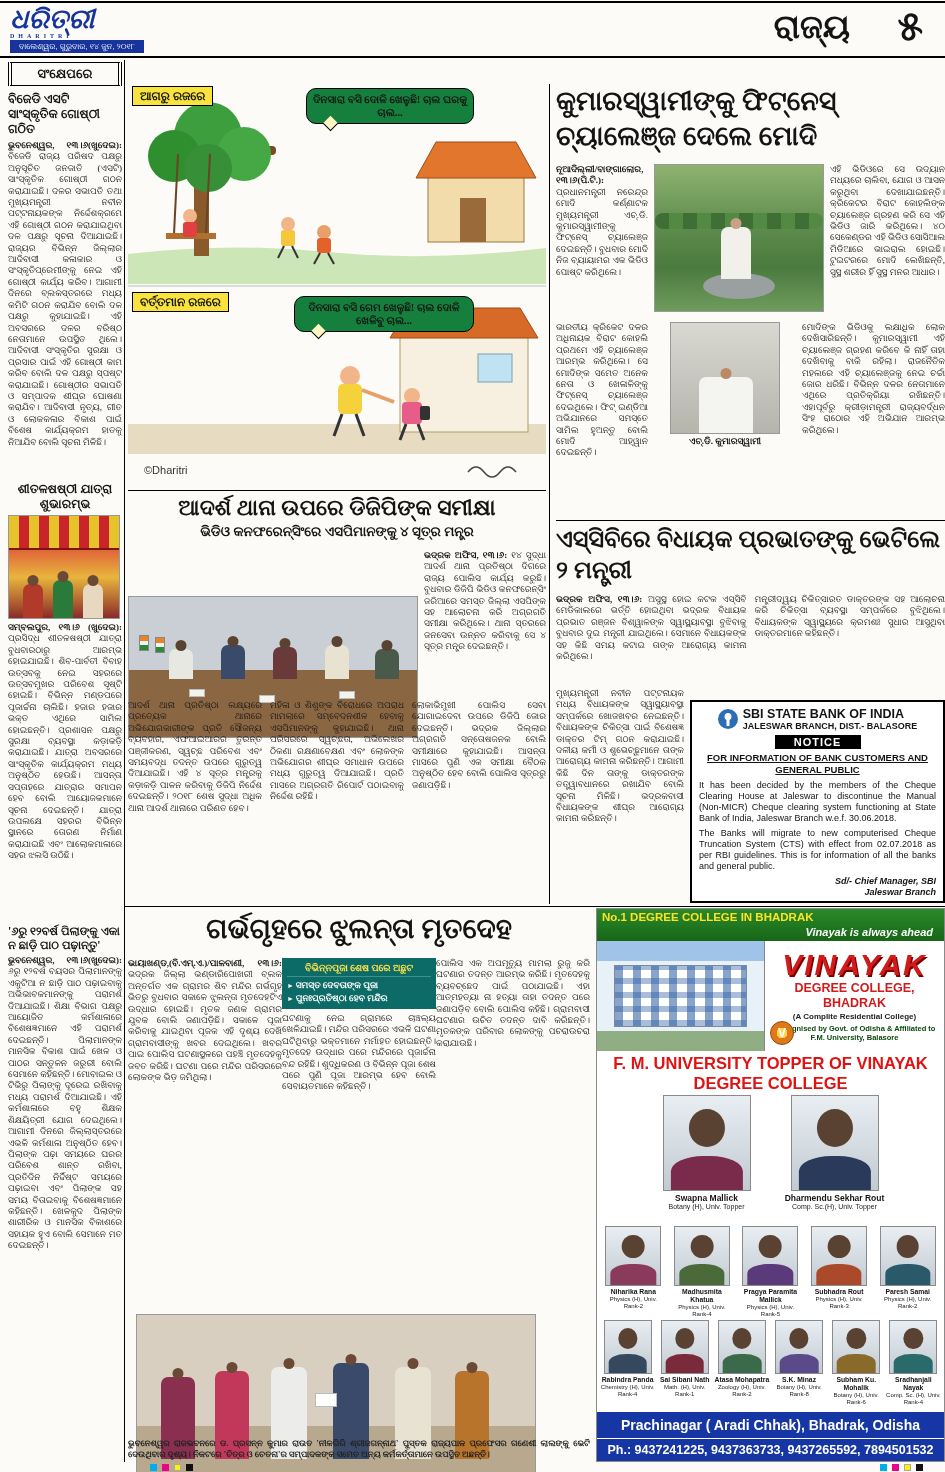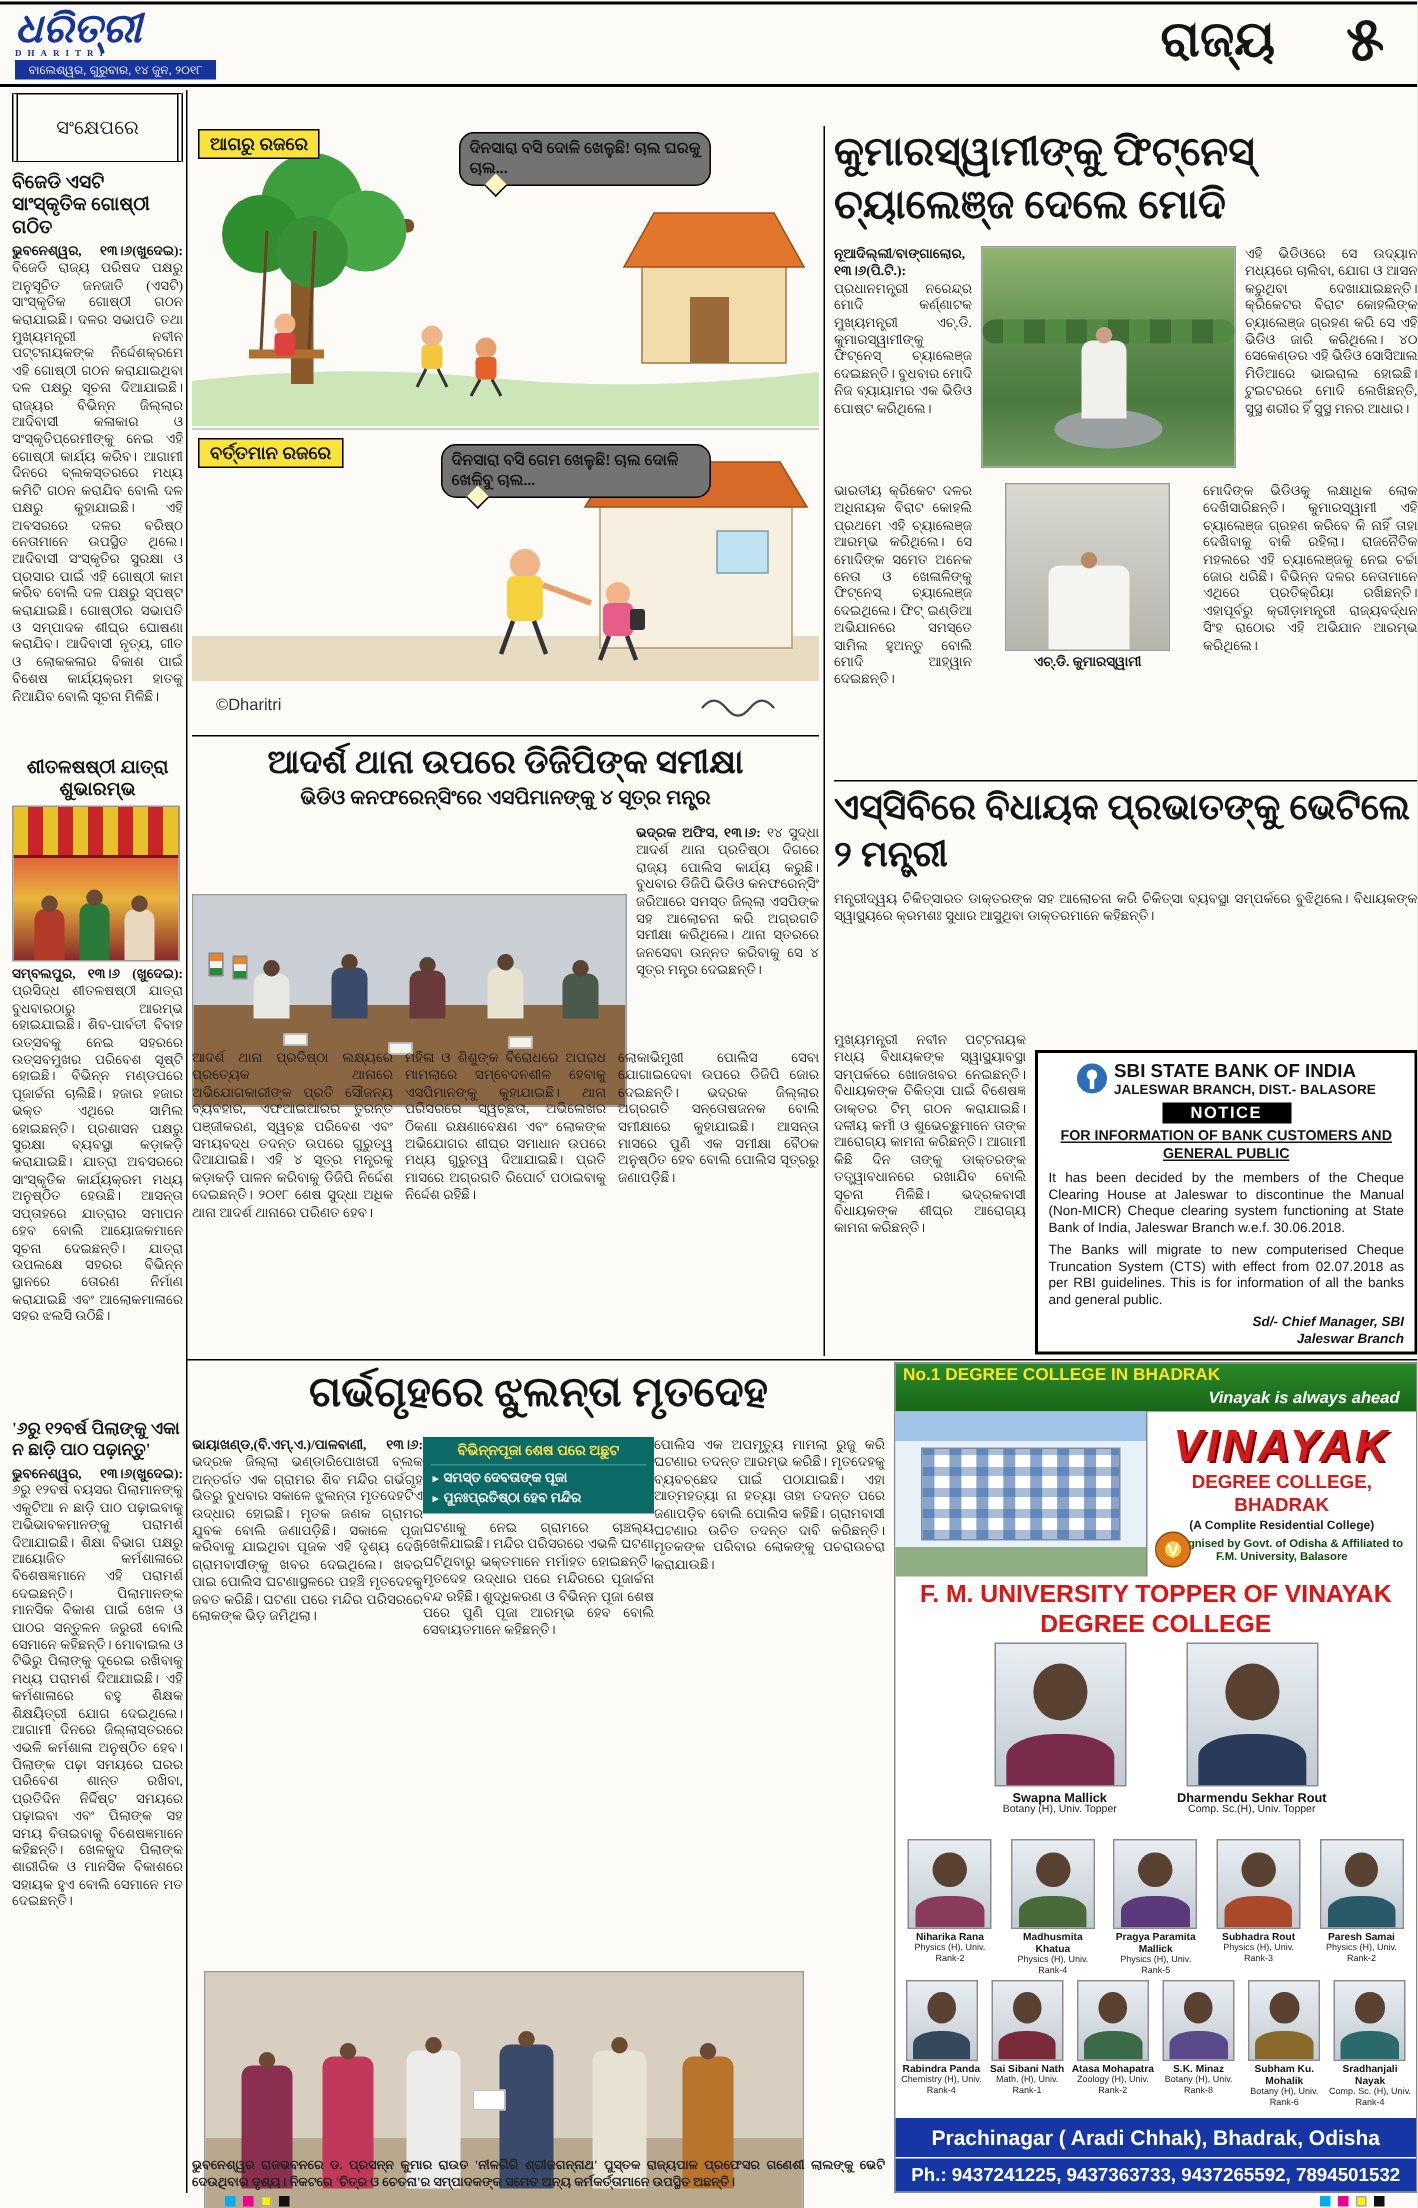--- a/index.html
+++ b/index.html
@@ -14,21 +14,21 @@
   .logo-sub{font-size:6px;letter-spacing:4px;font-weight:bold;color:#16349c}
   .logo-bar{margin-top:1px;width:134px;background:#16349c;color:#fff;font-size:8px;
             text-align:center;padding:1.5px 2px;font-family:"Liberation Sans",sans-serif}
   .section-title{font-size:33px;font-weight:bold}
   .page-num{font-size:41px;font-weight:bold}
   
   .body{font-size:9px;line-height:11.4px;text-align:justify;overflow:hidden}
   .dl{font-weight:bold}
   
   .briefs-label{border:1.5px solid #000;border-left:4px double #000;border-right:4px double #000;
-                text-align:center;font-weight:normal;font-size:13px;padding:14px 0;margin-bottom:6px}
+                text-align:center;font-weight:bold;font-size:13px;padding:3px 0;margin-bottom:6px}
   .brief-head{font-size:12.5px;line-height:15px;font-weight:bold;margin:4px 0 3px}
   .center{text-align:center}
   
   .ph{position:relative;overflow:hidden;border:1px solid #999}
   .pers{position:absolute;border-radius:7px 7px 0 0}
   .pers::before{content:"";position:absolute;top:-9px;left:50%;transform:translateX(-50%);
                 width:11px;height:11px;border-radius:50%;background:var(--skin,#4a382c)}
   .festival{background:linear-gradient(180deg,#c22a2a 0%,#e06a3a 35%,#e8b53c 60%,#8a2a2a 100%)}
   .canopy{position:absolute;left:0;top:0;right:0;height:34px;
           background:repeating-linear-gradient(90deg,#e8c22a 0 10px,#c8242a 10px 20px);border-bottom:2px solid #7c1616}
@@ -41,22 +41,22 @@
   .flag{position:absolute;width:10px;height:16px;background:linear-gradient(180deg,#e8842a 0 33%,#f4f4f4 33% 66%,#2a8a3a 66% 100%);border:0.5px solid #888}
   .group-photo{background:linear-gradient(180deg,#d9cfc0 0 70%,#b8a88e 70% 100%)}
   .bldg{background:linear-gradient(180deg,#9fc4e8 0 18%,#e9f1f8 18% 82%,#8fae84 82% 100%);position:relative;overflow:hidden;border-right:1px solid #888}
   .bldg-win{position:absolute;left:10%;top:22%;width:80%;height:56%;
             background:repeating-linear-gradient(90deg,rgba(40,90,160,.55) 0 8px,transparent 8px 18px),
                        repeating-linear-gradient(0deg,rgba(40,90,160,.4) 0 6px,transparent 6px 14px);
             border:1px solid #7a8aa0;background-color:#fff}
   
   .ctn-label{position:absolute;background:#f9e33c;border:1.5px solid #000;font-weight:bold;
              font-size:12px;padding:2px 7px;line-height:14px}
-  .ctn-bubble{position:absolute;background:#737373;border:1.5px solid #000;border-radius:10px;
-              font-weight:bold;font-size:10.5px;line-height:13px;padding:4px 6px;text-align:left}
+  .ctn-bubble{position:absolute;background:#15803d;border:1.5px solid #000;border-radius:10px;
+              font-weight:bold;font-size:10.5px;line-height:13px;padding:4px 6px;text-align:center}
   .ctn-bubble::after{content:"";position:absolute;left:18px;bottom:-6px;width:10px;height:10px;
               background:#fdf6c3;border-right:1.5px solid #000;border-bottom:1.5px solid #000;transform:rotate(45deg)}
   .ctn-credit{position:absolute;font-size:11px;color:#333;font-family:"Liberation Sans",sans-serif}
   
   .head-xl{font-size:27px;line-height:35px;font-weight:bold}
   .head-l{font-size:24px;line-height:31px;font-weight:bold}
   .head-m{font-size:22px;line-height:27px;font-weight:bold;text-align:center}
   .subhead{font-size:13.5px;font-weight:bold;text-align:center;margin-top:3px}
   
   .sbi-box{position:absolute;border:2px solid #000;background:#fff;padding:5px 7px;font-family:"Liberation Sans",sans-serif}
@@ -250,20 +250,21 @@
     <div class="abs" style="left:0;top:206px;width:418px;height:198px;display:flex;gap:8px">
       <p class="body" style="flex:1;height:196px">ଆଦର୍ଶ ଥାନା ପ୍ରତିଷ୍ଠା ଲକ୍ଷ୍ୟରେ ପ୍ରତ୍ୟେକ ଥାନାରେ ଅଭିଯୋଗକାରୀଙ୍କ ପ୍ରତି ସୌଜନ୍ୟ ବ୍ୟବହାର, ଏଫଆଇଆରର ତୁରନ୍ତ ପଞ୍ଜୀକରଣ, ସ୍ୱଚ୍ଛ ପରିବେଶ ଏବଂ ସମୟବଦ୍ଧ ତଦନ୍ତ ଉପରେ ଗୁରୁତ୍ୱ ଦିଆଯାଇଛି। ଏହି ୪ ସୂତ୍ର ମନ୍ତ୍ରକୁ କଡ଼ାକଡ଼ି ପାଳନ କରିବାକୁ ଡିଜିପି ନିର୍ଦ୍ଦେଶ ଦେଇଛନ୍ତି। ୨୦୧୮ ଶେଷ ସୁଦ୍ଧା ଅଧିକ ଥାନା ଆଦର୍ଶ ଥାନାରେ ପରିଣତ ହେବ।</p>
       <p class="body" style="flex:1;height:196px">ମହିଳା ଓ ଶିଶୁଙ୍କ ବିରୋଧରେ ଅପରାଧ ମାମଲାରେ ସମ୍ବେଦନଶୀଳ ହେବାକୁ ଏସପିମାନଙ୍କୁ କୁହାଯାଇଛି। ଥାନା ପରିସରରେ ସ୍ୱଚ୍ଛତା, ଅଭିଲେଖର ଠିକଣା ରକ୍ଷଣାବେକ୍ଷଣ ଏବଂ ଲୋକଙ୍କ ଅଭିଯୋଗର ଶୀଘ୍ର ସମାଧାନ ଉପରେ ମଧ୍ୟ ଗୁରୁତ୍ୱ ଦିଆଯାଇଛି। ପ୍ରତି ମାସରେ ଅଗ୍ରଗତି ରିପୋର୍ଟ ପଠାଇବାକୁ ନିର୍ଦ୍ଦେଶ ରହିଛି।</p>
       <p class="body" style="flex:1;height:196px">ଲୋକାଭିମୁଖୀ ପୋଲିସ ସେବା ଯୋଗାଇଦେବା ଉପରେ ଡିଜିପି ଜୋର ଦେଇଛନ୍ତି। ଭଦ୍ରକ ଜିଲ୍ଲାର ଅଗ୍ରଗତି ସନ୍ତୋଷଜନକ ବୋଲି ସମୀକ୍ଷାରେ କୁହାଯାଇଛି। ଆସନ୍ତା ମାସରେ ପୁଣି ଏକ ସମୀକ୍ଷା ବୈଠକ ଅନୁଷ୍ଠିତ ହେବ ବୋଲି ପୋଲିସ ସୂତ୍ରରୁ ଜଣାପଡ଼ିଛି।</p>
     </div>
   </article>
 
   <article class="abs" style="left:556px;top:524px;width:389px;height:380px">
     <h2 class="head-l" style="height:64px;overflow:hidden">ଏସ୍‌ସିବିରେ ବିଧାୟକ ପ୍ରଭାତଙ୍କୁ ଭେଟିଲେ ୨ ମନ୍ତ୍ରୀ</h2>
     <div class="abs" style="left:0;top:70px;width:389px;height:88px;display:flex;gap:8px">
+      <p class="body" style="flex:1;height:86px"><span class="dl">ଭଦ୍ରକ ଅଫିସ, ୧୩।୬:</span> <span>ଅସୁସ୍ଥ ହୋଇ କଟକ ଏସ୍‌ସିବି ମେଡିକାଲରେ ଭର୍ତ୍ତି ହୋଇଥିବା ଭଦ୍ରକ ବିଧାୟକ ପ୍ରଭାତ ରଞ୍ଜନ ବିଶ୍ୱାଳଙ୍କ ସ୍ୱାସ୍ଥ୍ୟାବସ୍ଥା ବୁଝିବାକୁ ବୁଧବାର ଦୁଇ ମନ୍ତ୍ରୀ ଯାଇଥିଲେ। ସେମାନେ ବିଧାୟକଙ୍କ ସହ କିଛି ସମୟ କଟାଇ ତାଙ୍କ ଆରୋଗ୍ୟ କାମନା କରିଥିଲେ।</span></p>
       <p class="body" style="flex:1;height:86px">ମନ୍ତ୍ରୀଦ୍ୱୟ ଚିକିତ୍ସାରତ ଡାକ୍ତରଙ୍କ ସହ ଆଲୋଚନା କରି ଚିକିତ୍ସା ବ୍ୟବସ୍ଥା ସମ୍ପର୍କରେ ବୁଝିଥିଲେ। ବିଧାୟକଙ୍କ ସ୍ୱାସ୍ଥ୍ୟରେ କ୍ରମଶଃ ସୁଧାର ଆସୁଥିବା ଡାକ୍ତରମାନେ କହିଛନ୍ତି।</p>
     </div>
     <p class="body abs" style="left:0;top:164px;width:128px;height:212px">ମୁଖ୍ୟମନ୍ତ୍ରୀ ନବୀନ ପଟ୍ଟନାୟକ ମଧ୍ୟ ବିଧାୟକଙ୍କ ସ୍ୱାସ୍ଥ୍ୟାବସ୍ଥା ସମ୍ପର୍କରେ ଖୋଜଖବର ନେଇଛନ୍ତି। ବିଧାୟକଙ୍କ ଚିକିତ୍ସା ପାଇଁ ବିଶେଷଜ୍ଞ ଡାକ୍ତର ଟିମ୍ ଗଠନ କରାଯାଇଛି। ଦଳୀୟ କର୍ମୀ ଓ ଶୁଭେଚ୍ଛୁମାନେ ତାଙ୍କ ଆରୋଗ୍ୟ କାମନା କରିଛନ୍ତି। ଆଗାମୀ କିଛି ଦିନ ତାଙ୍କୁ ଡାକ୍ତରଙ୍କ ତତ୍ତ୍ୱାବଧାନରେ ରଖାଯିବ ବୋଲି ସୂଚନା ମିଳିଛି। ଭଦ୍ରକବାସୀ ବିଧାୟକଙ୍କ ଶୀଘ୍ର ଆରୋଗ୍ୟ କାମନା କରିଛନ୍ତି।</p>
 
     <div class="sbi-box" style="left:134px;top:176px;width:255px;height:203px">
       <div class="sbi-head">
         <span class="sbi-logo"></span>
         <div>
           <div class="sbi-name">SBI STATE BANK OF INDIA</div>
           <div class="sbi-branch">JALESWAR BRANCH, DIST.- BALASORE</div>

